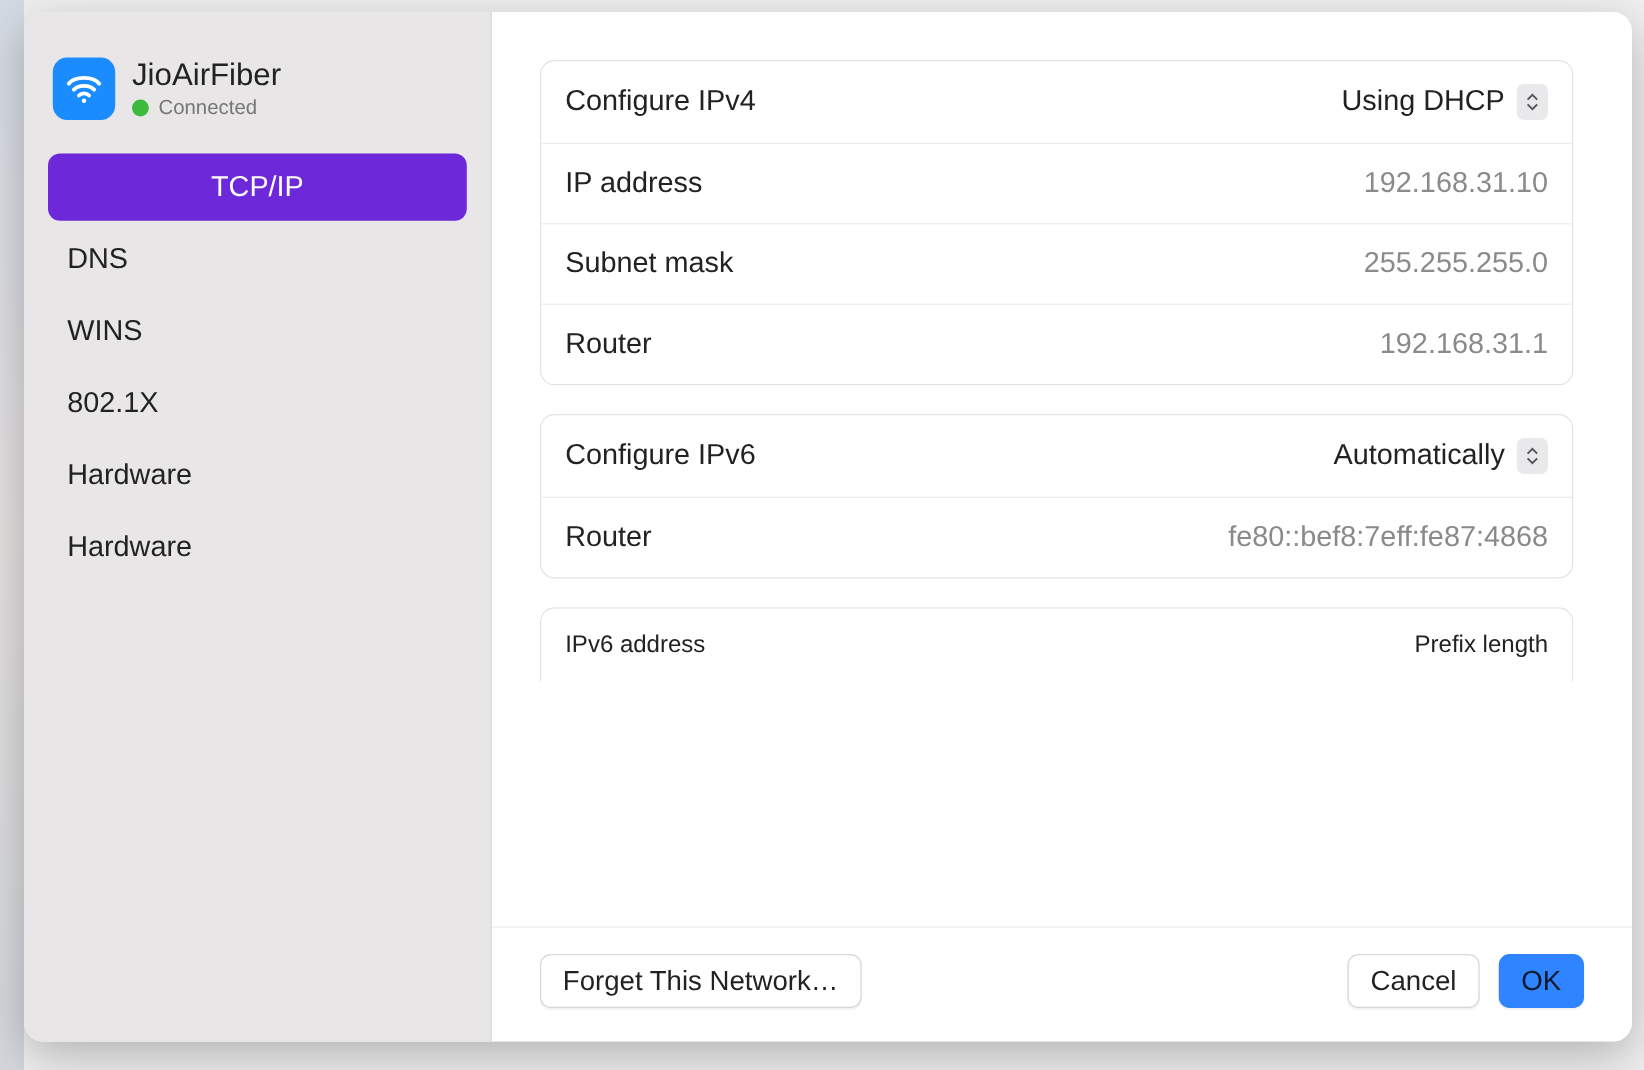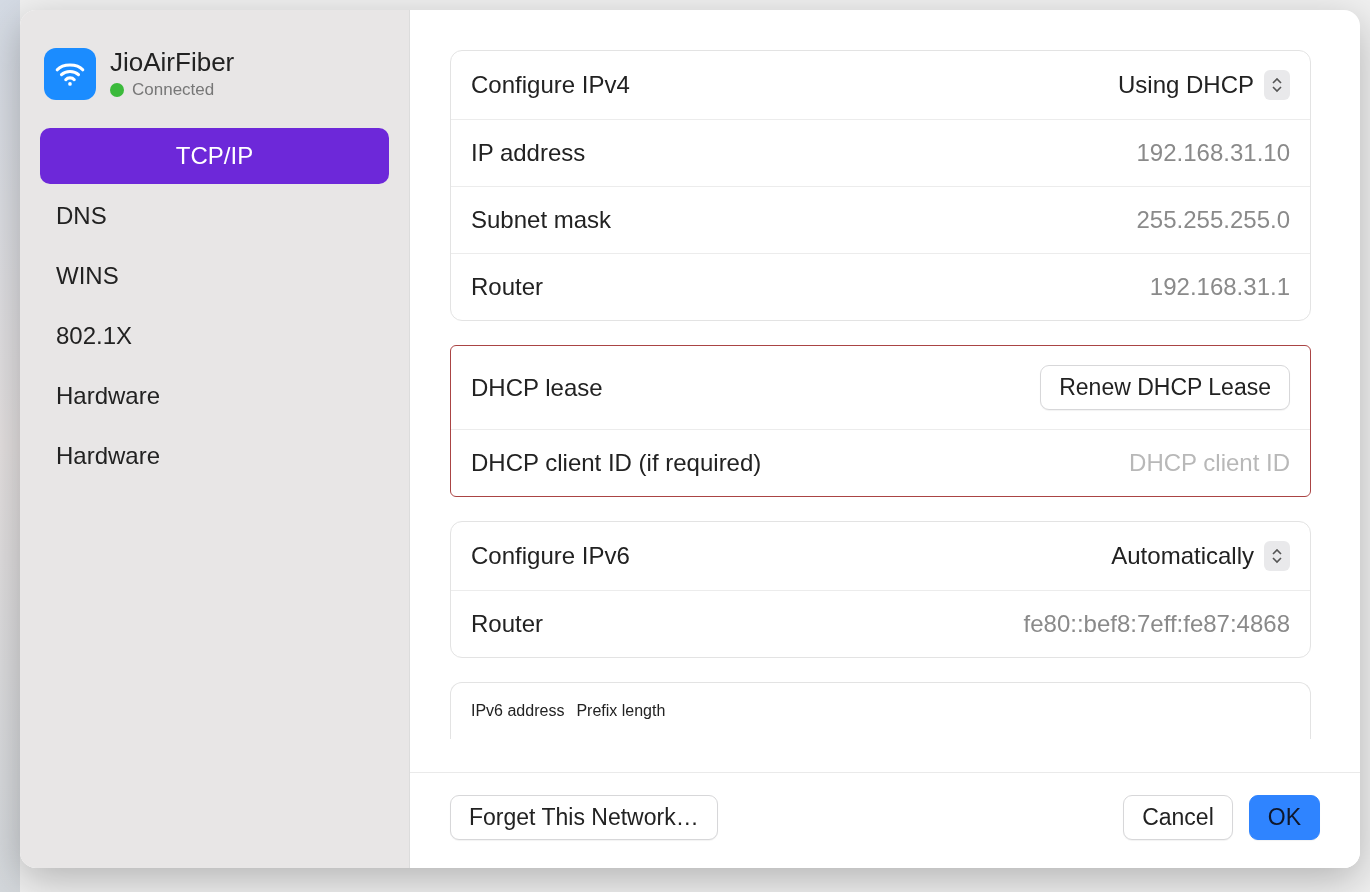--- a/index.html
+++ b/index.html
@@ -59,21 +59,21 @@
     background:#fff; border:1px solid #d7d7d9; border-radius:9px;
     padding:8px 18px; font-size:23px; color:#222; box-shadow:0 1px 1px rgba(0,0,0,0.05);
     cursor:default;
   }
   .btn.primary { background:#2f84ff; color:#0f172a; border-color:#2f84ff; }
   .footer {
     display:flex; align-items:center; justify-content:space-between;
     padding:22px 40px 28px 40px; border-top:1px solid #eaeaea; background:#fff;
   }
   .footer-right { display:flex; gap:16px; }
-  .ipv6-header-row { display:flex; justify-content:flex-start; padding:19px 20px; font-size:16px; color:#222;gap:12px; }
+  .ipv6-header-row { display:flex; justify-content:space-between; padding:19px 20px; font-size:20px; color:#222;gap:12px; }
   .group.cutoff { margin-bottom:0; border-bottom:none; border-bottom-left-radius:0; border-bottom-right-radius:0; }
 </style>
 </head>
 <body>
 
 <div class="dock-strip"></div>
 
 <div class="window">
 
   <div class="sidebar">
@@ -130,30 +130,20 @@
         <div class="row">
           <span class="label">Subnet mask</span>
           <span class="value">255.255.255.0</span>
         </div>
         <div class="row">
           <span class="label">Router</span>
           <span class="value">192.168.31.1</span>
         </div>
       </div>
 
-      <div class="group highlight">
-        <div class="row">
-          <span class="label">DHCP lease</span>
-          <button class="btn">Renew DHCP Lease</button>
-        </div>
-        <div class="row">
-          <span class="label">DHCP client ID (if required)</span>
-          <span class="placeholder">DHCP client ID</span>
-        </div>
-      </div>
 
       <div class="group">
         <div class="row">
           <span class="label">Configure IPv6</span>
           <span class="select-ctl">
             <span class="value" style="color:#222">Automatically</span>
             <span class="stepper">
               <svg viewBox="0 0 12 8">
                   <path d="M2 6 L6 2 L10 6" fill="none" stroke="#555" stroke-width="1.6"></path>
                 </svg>

